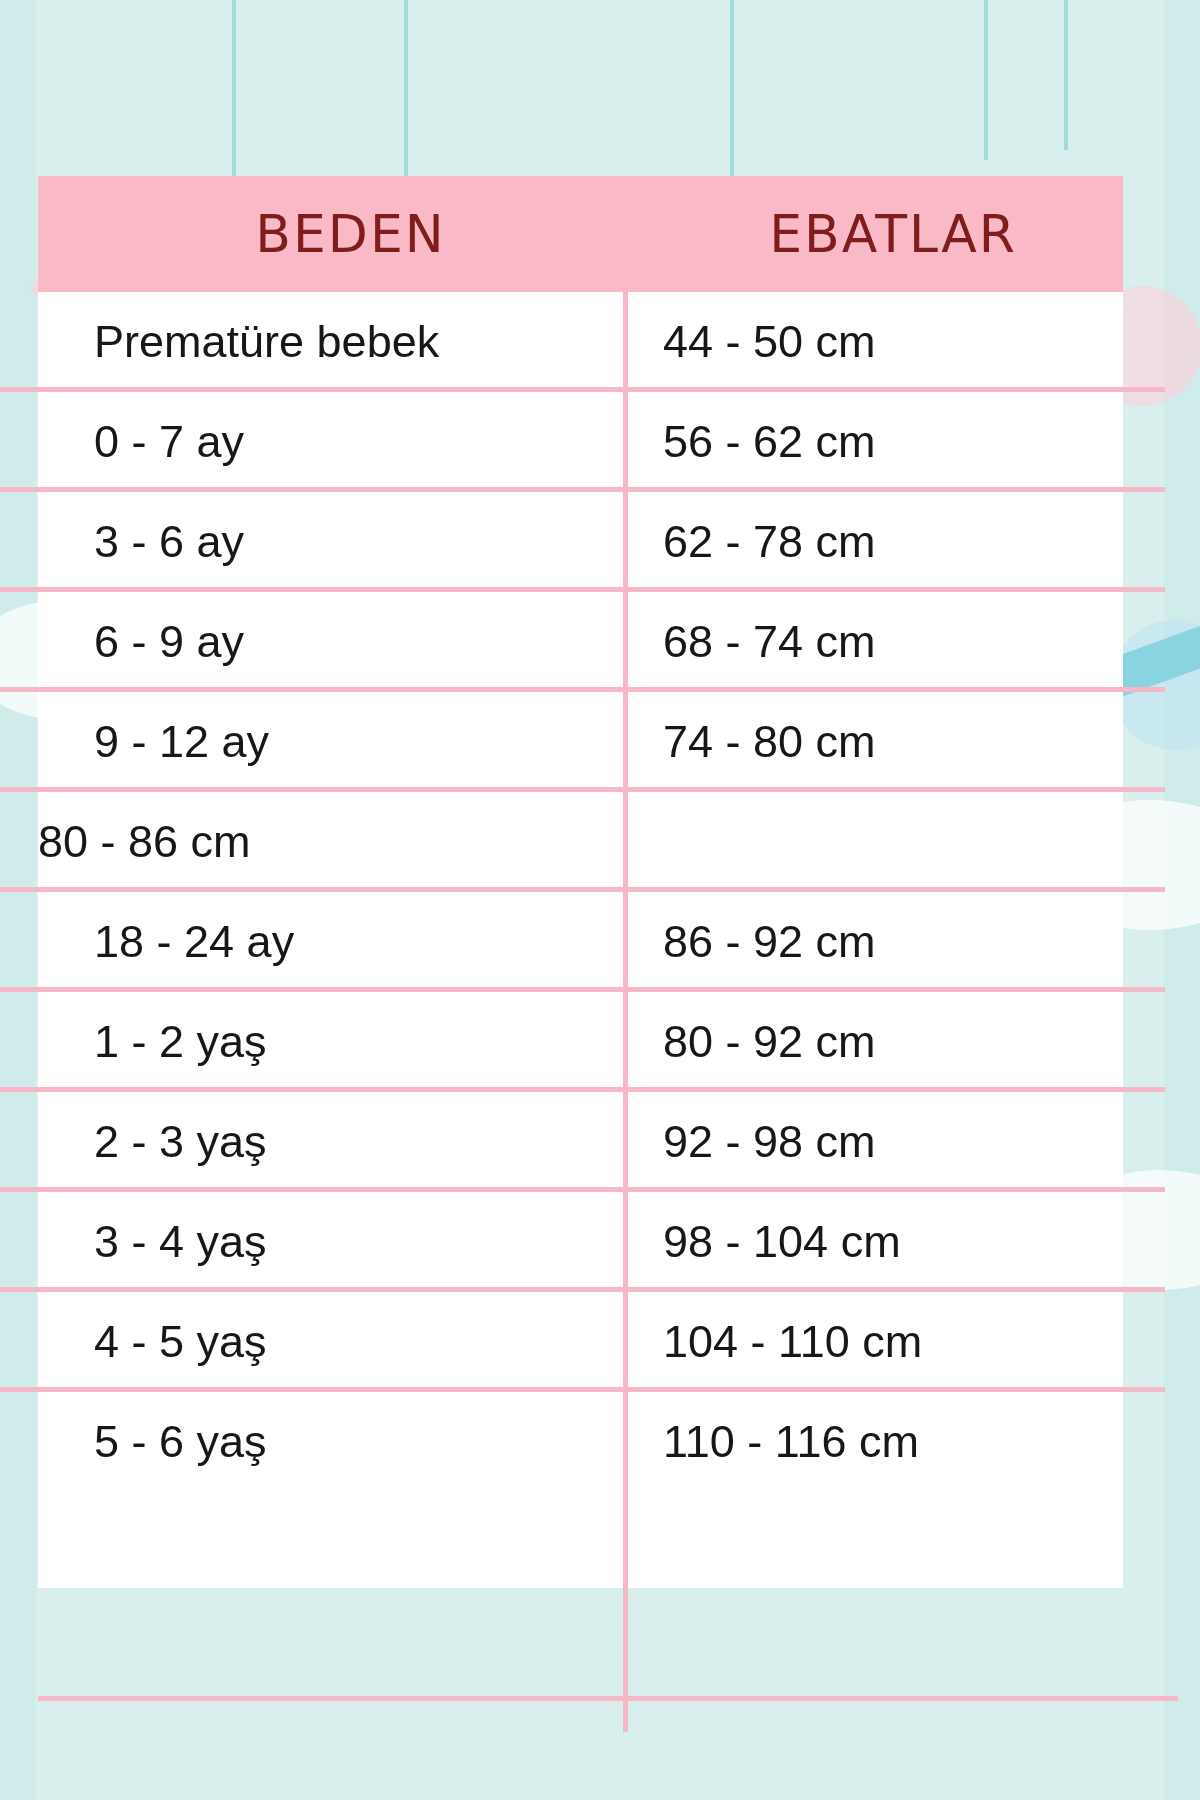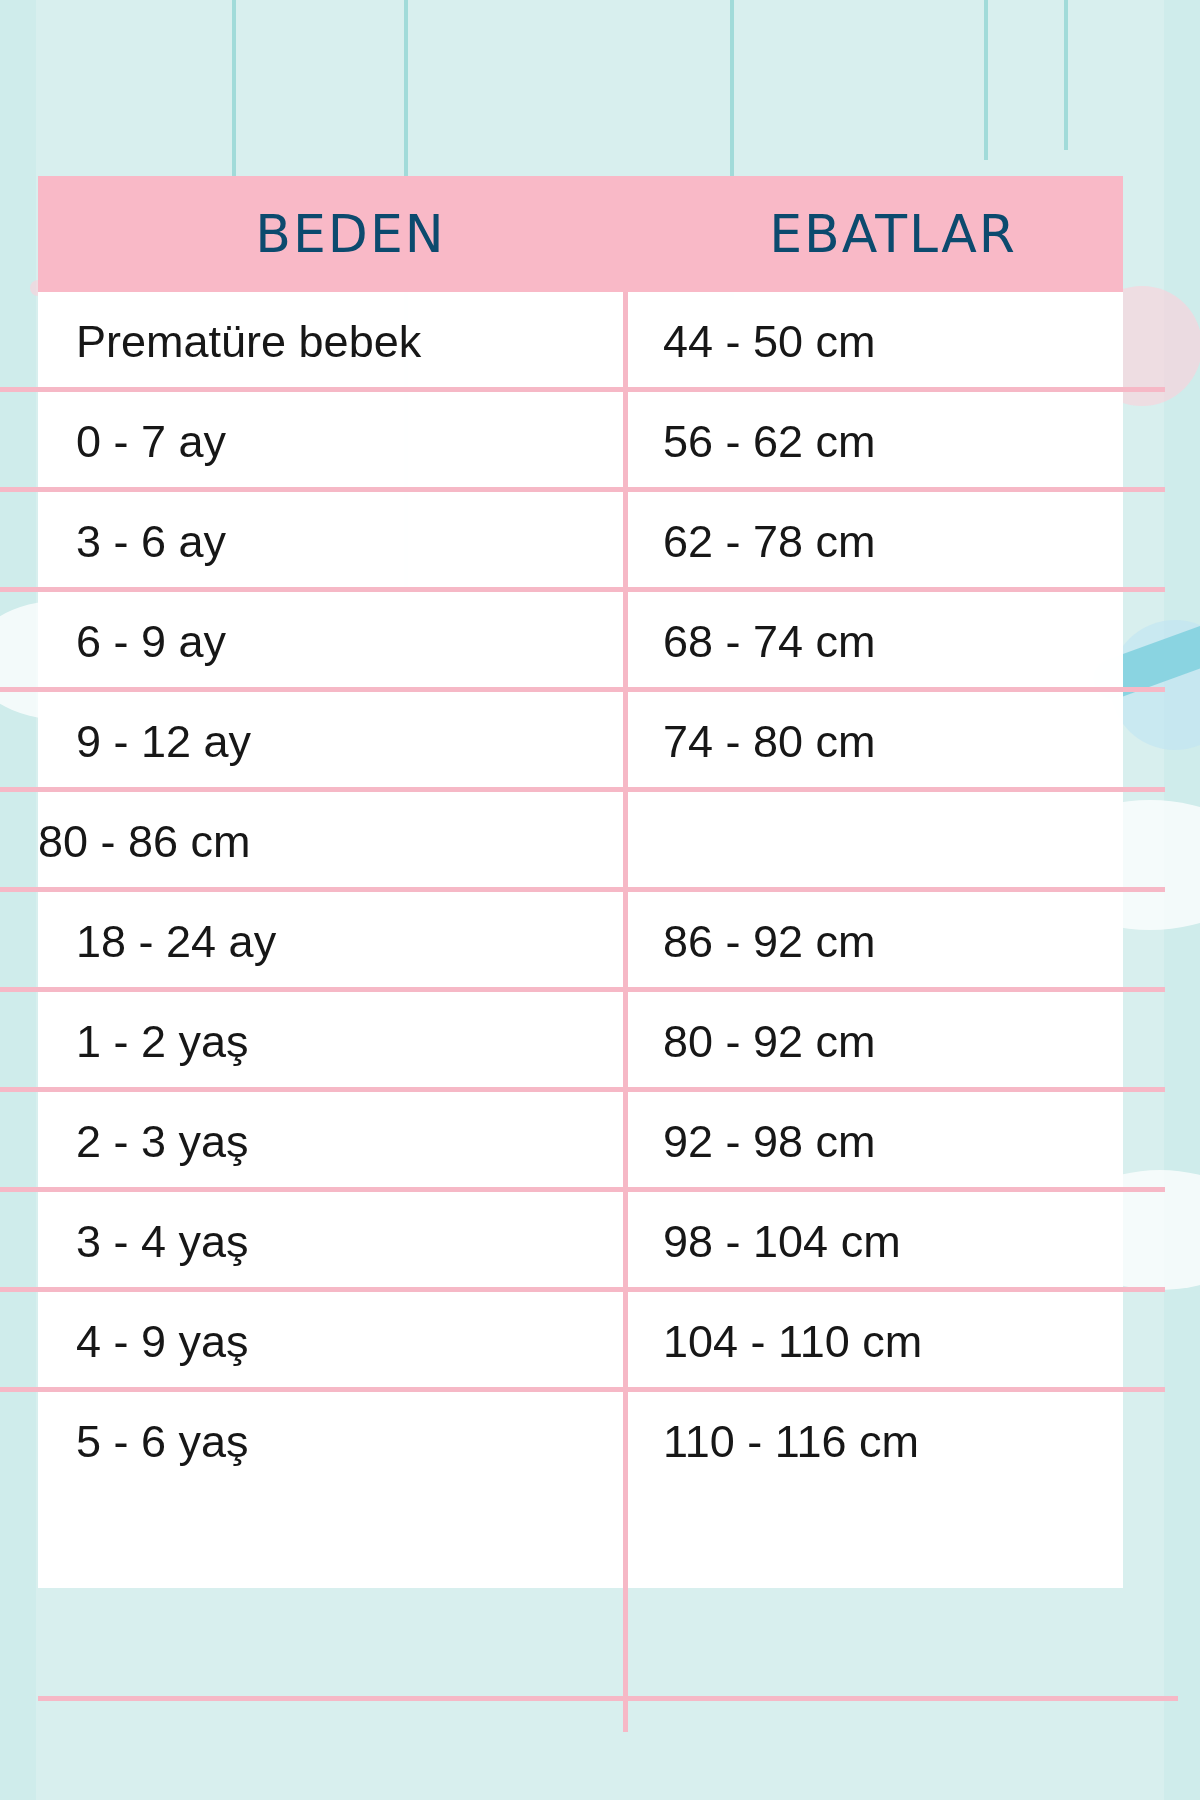--- a/index.html
+++ b/index.html
@@ -122,21 +122,21 @@
     background: rgba(255,255,255,0.92);
     box-shadow: 0 0 0 rgba(0,0,0,0);
   }
   .table-head {
     display: flex;
     background: #f9b9c7;
     height: 116px;
     align-items: center;
   }
   .th {
-    color: #0c4a6e;
+    color: #7f1d1d;
     font-size: 52px;
     letter-spacing: 2px;
     text-align: center;
     font-family: "DejaVu Sans", sans-serif;
   }
   .th.col-a { width: 625px; }
   .th.col-b { width: 460px; }
 
   .row {
     display: flex;
@@ -155,21 +155,21 @@
     background: #f6b8c6;
   }
   .cell {
     font-size: 45px;
     color: #171717;
     font-family: "Liberation Sans", sans-serif;
     white-space: nowrap;
   }
   .cell.col-a {
     width: 625px;
-    padding-left: 38px;
+    padding-left: 56px;
     box-sizing: border-box;
     text-align: left;
   }
   .cell.col-b {
     width: 460px;
     padding-right: 48px;
     box-sizing: border-box;
   }
   .v-divider {
     position: absolute;
@@ -272,21 +272,21 @@
       <div class="cell col-a">2 - 3 yaş</div>
       <div class="cell col-b">92 - 98 cm</div>
       <div class="sep-line"></div>
     </div>
     <div class="row">
       <div class="cell col-a">3 - 4 yaş</div>
       <div class="cell col-b">98 - 104 cm</div>
       <div class="sep-line"></div>
     </div>
     <div class="row">
-      <div class="cell col-a">4 - 9 yaş</div>
+      <div class="cell col-a">4 - 5 yaş</div>
       <div class="cell col-b">104 - 110 cm</div>
       <div class="sep-line"></div>
     </div>
     <div class="row">
       <div class="cell col-a">5 - 6 yaş</div>
       <div class="cell col-b">110 - 116 cm</div>
     </div>
 
     <div class="card-bottom-pad"></div>
 

